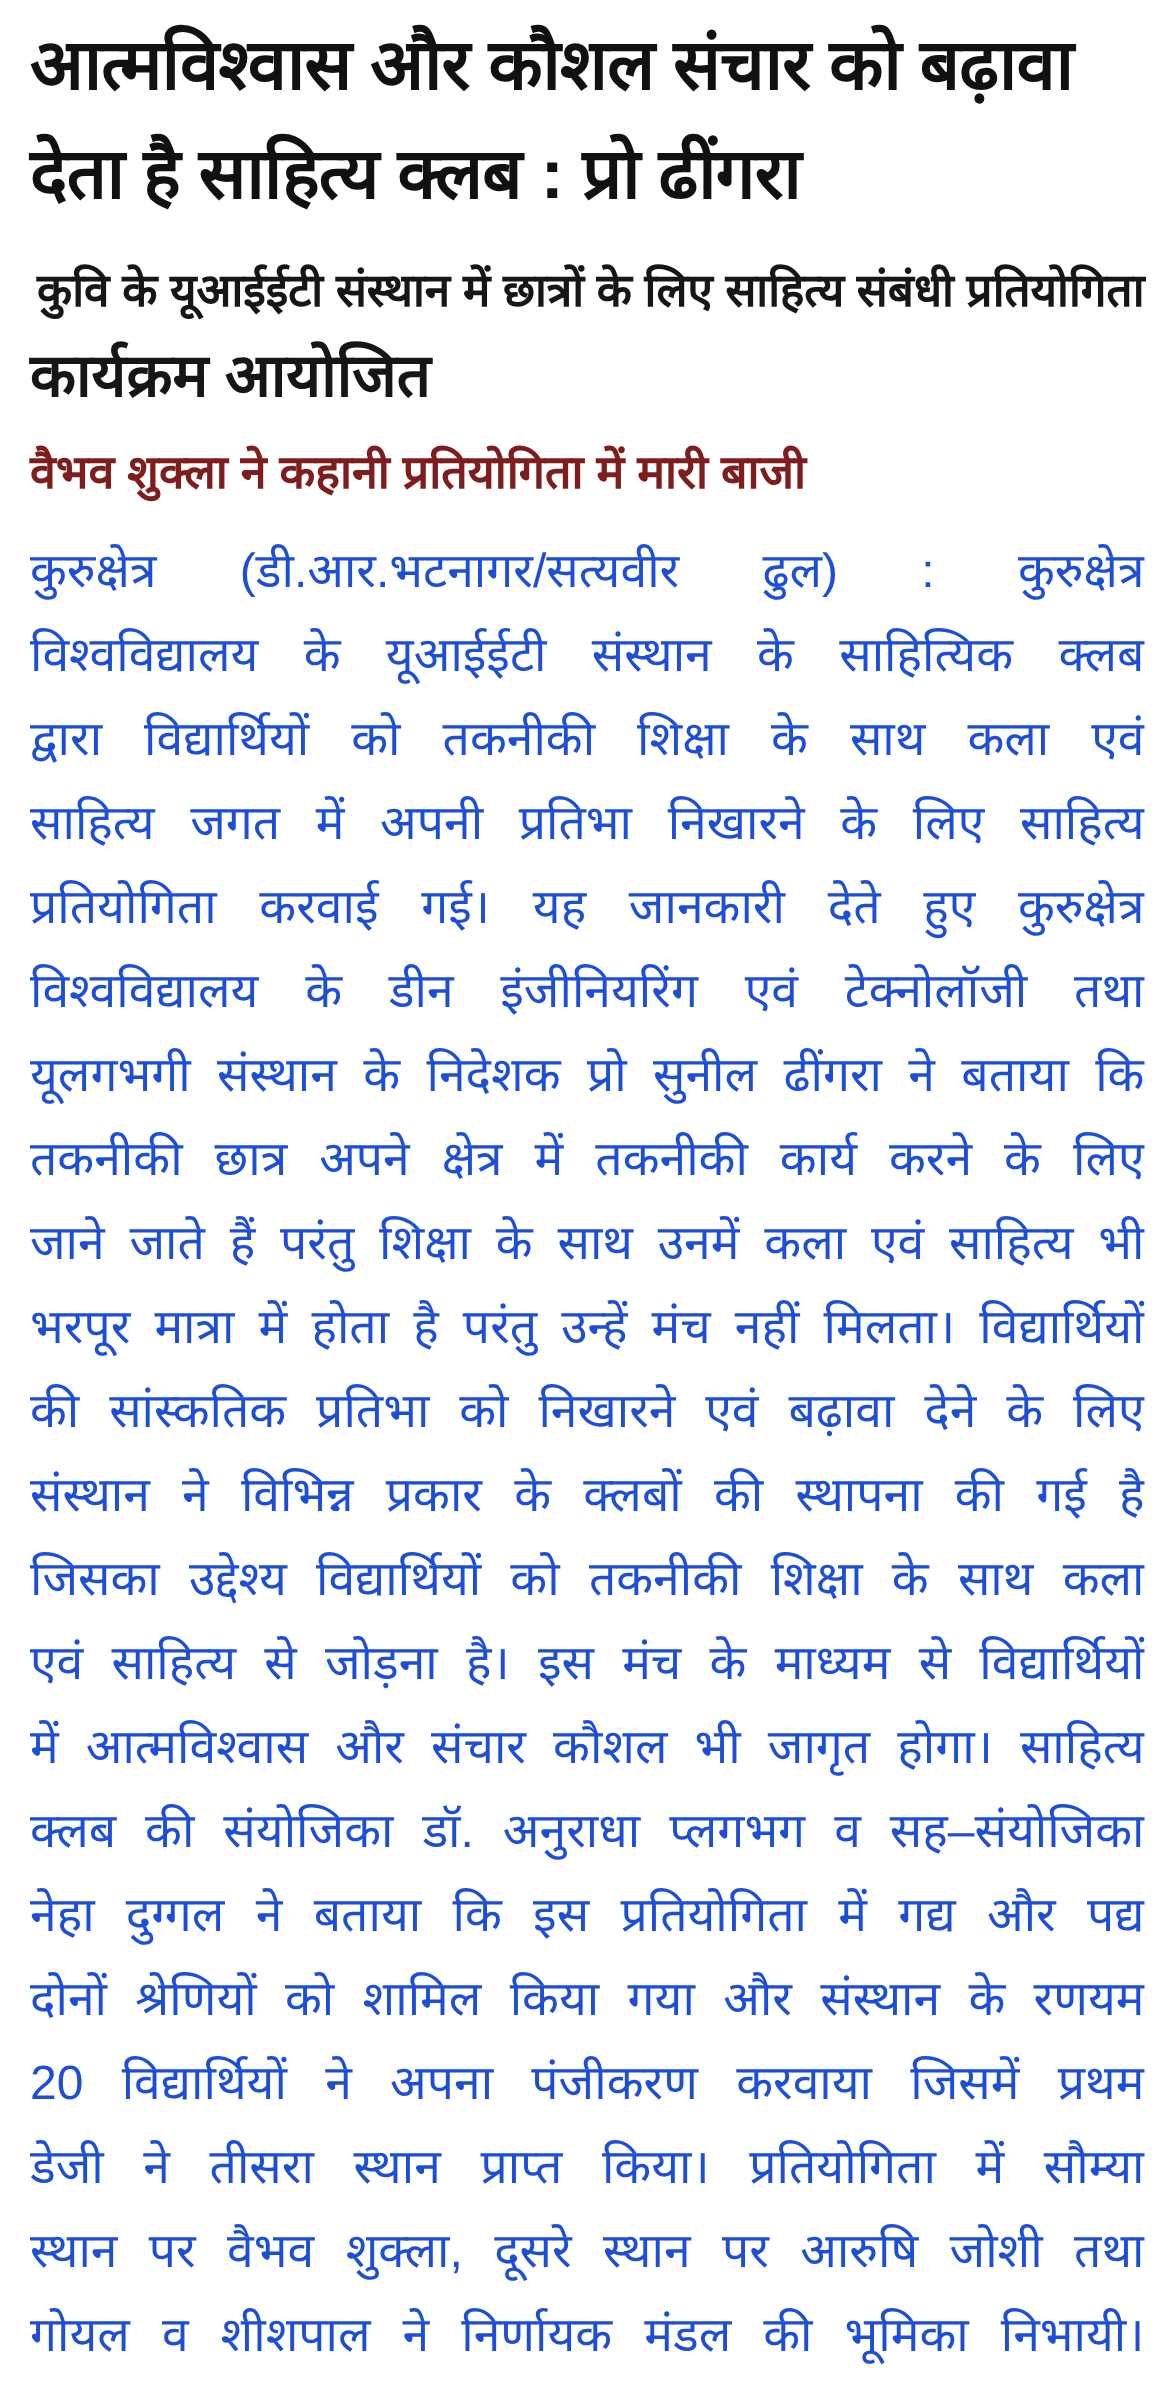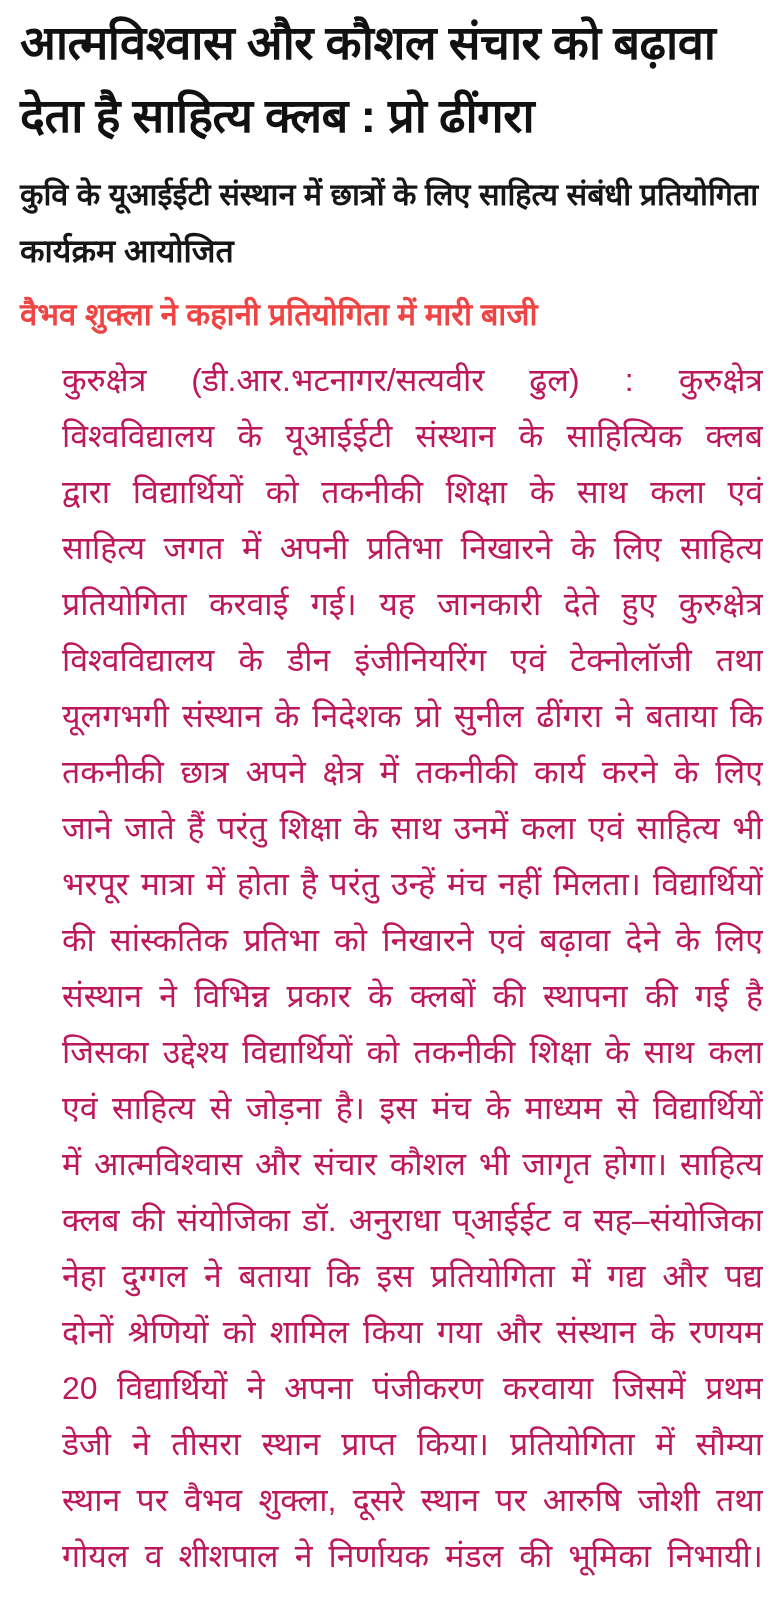--- a/index.html
+++ b/index.html
@@ -30,37 +30,36 @@
     height: 73px;
     white-space: normal;
     letter-spacing: -0.5px;
   }
   .subheadline-1 {
     margin: 14px 0 0 0;
     font-weight: 700;
     color: #161616;
   }
   .subheadline-1 .s1-line {
-    font-size: 32px;
+    font-size: 40px;
     line-height: 57px;
     height: 57px;
   }
   .subheadline-2 {
     margin: 10px 0 0 0;
     font-weight: 700;
-    color: #ef4444;
+    color: #7f1d1d;
     font-size: 31px;
     line-height: 50px;
     height: 50px;
   }
   .article-body {
     margin-top: 12px;
     font-weight: 400;
-    color: #be185d;
-    margin-left: 42px;
+    color: #1d4ed8;
   }
   .body-line {
     font-size: 32px;
     line-height: 56px;
     height: 56px;
     text-align: justify;
     text-align-last: justify;
     overflow: hidden;
   }
 </style>
@@ -68,21 +67,21 @@
 <body>
 
 <div class="page">
 
   <h1 class="headline" id="headline">
       <div class="h-line fitline" style="">आत्मविश्वास और कौशल संचार को बढ़ावा</div>
       <div class="h-line fitline" style="">देता है साहित्य क्लब : प्रो ढींगरा</div>
     </h1>
 
   <h2 class="subheadline-1" id="subheadline-1">
-      <div class="s1-line fitline" style="font-size: 30.5px;">कुवि के यूआईईटी संस्थान में छात्रों के लिए साहित्य संबंधी प्रतियोगिता</div>
+      <div class="s1-line fitline" style="font-size: 30.5px; text-align: right;">कुवि के यूआईईटी संस्थान में छात्रों के लिए साहित्य संबंधी प्रतियोगिता</div>
       <div class="s1-line fitline" style="">कार्यक्रम आयोजित</div>
     </h2>
 
   <h3 class="subheadline-2" style="">वैभव शुक्ला ने कहानी प्रतियोगिता में मारी बाजी</h3>
 
   <div class="article-body" id="article-body">
       <div class="body-line fitline" style="">कुरुक्षेत्र (डी.आर.भटनागर/सत्यवीर ढुल) : कुरुक्षेत्र</div>
       <div class="body-line fitline" style="">विश्वविद्यालय के यूआईईटी संस्थान के साहित्यिक क्लब</div>
       <div class="body-line fitline" style="">द्वारा विद्यार्थियों को तकनीकी शिक्षा के साथ कला एवं</div>
       <div class="body-line fitline" style="">साहित्य जगत में अपनी प्रतिभा निखारने के लिए साहित्य</div>
@@ -90,21 +89,21 @@
       <div class="body-line fitline" style="">विश्वविद्यालय के डीन इंजीनियरिंग एवं टेक्नोलॉजी तथा</div>
       <div class="body-line fitline" style="">यूलगभगी संस्थान के निदेशक प्रो सुनील ढींगरा ने बताया कि</div>
       <div class="body-line fitline" style="">तकनीकी छात्र अपने क्षेत्र में तकनीकी कार्य करने के लिए</div>
       <div class="body-line fitline" style="">जाने जाते हैं परंतु शिक्षा के साथ उनमें कला एवं साहित्य भी</div>
       <div class="body-line fitline" style="">भरपूर मात्रा में होता है परंतु उन्हें मंच नहीं मिलता। विद्यार्थियों</div>
       <div class="body-line fitline" style="">की सांस्कतिक प्रतिभा को निखारने एवं बढ़ावा देने के लिए</div>
       <div class="body-line fitline" style="">संस्थान ने विभिन्न प्रकार के क्लबों की स्थापना की गई है</div>
       <div class="body-line fitline" style="">जिसका उद्देश्य विद्यार्थियों को तकनीकी शिक्षा के साथ कला</div>
       <div class="body-line fitline" style="">एवं साहित्य से जोड़ना है।  इस मंच के माध्यम से विद्यार्थियों</div>
       <div class="body-line fitline" style="">में आत्मविश्वास और संचार कौशल भी जागृत होगा। साहित्य</div>
-      <div class="body-line fitline" style="">क्लब की संयोजिका डॉ. अनुराधा प्आईईट व सह–संयोजिका</div>
+      <div class="body-line fitline" style="">क्लब की संयोजिका डॉ. अनुराधा प्लगभग व सह–संयोजिका</div>
       <div class="body-line fitline" style="">नेहा दुग्गल ने बताया कि इस प्रतियोगिता में गद्य और पद्य</div>
       <div class="body-line fitline" style="">दोनों श्रेणियों को शामिल किया गया और संस्थान के रणयम</div>
       <div class="body-line fitline" style="">20 विद्यार्थियों ने अपना पंजीकरण करवाया जिसमें प्रथम</div>
       <div class="body-line fitline" style="">डेजी ने तीसरा स्थान प्राप्त किया। प्रतियोगिता में सौम्या</div>
       <div class="body-line fitline" style="">स्थान पर वैभव शुक्ला, दूसरे स्थान पर आरुषि जोशी तथा</div>
       <div class="body-line fitline" style="">गोयल व शीशपाल ने निर्णायक मंडल की भूमिका निभायी।</div>
     </div>
 
 </div>
 

